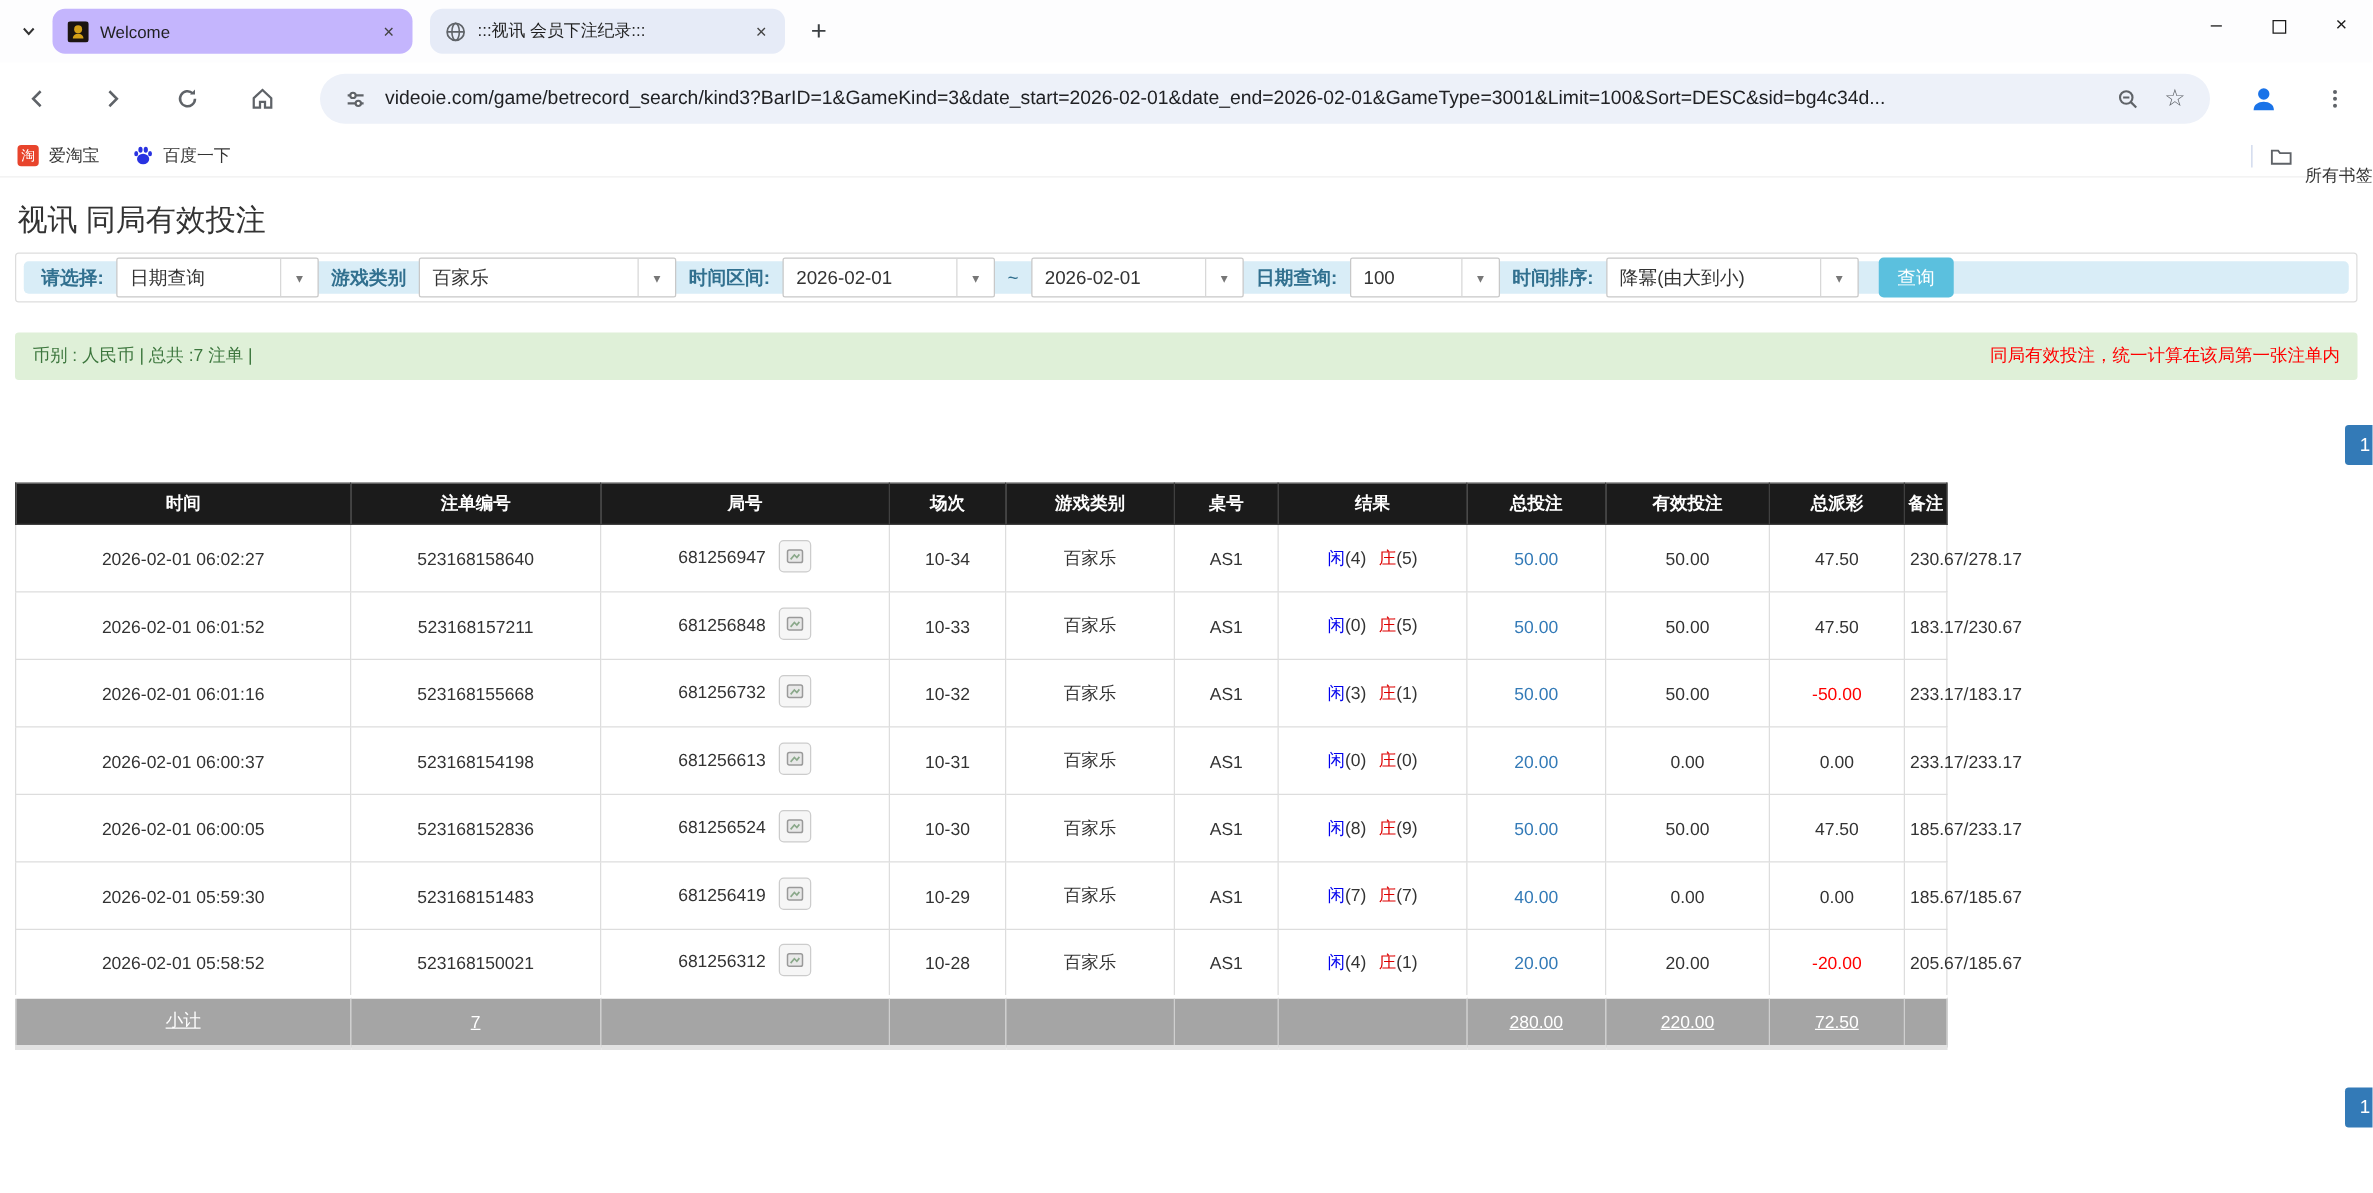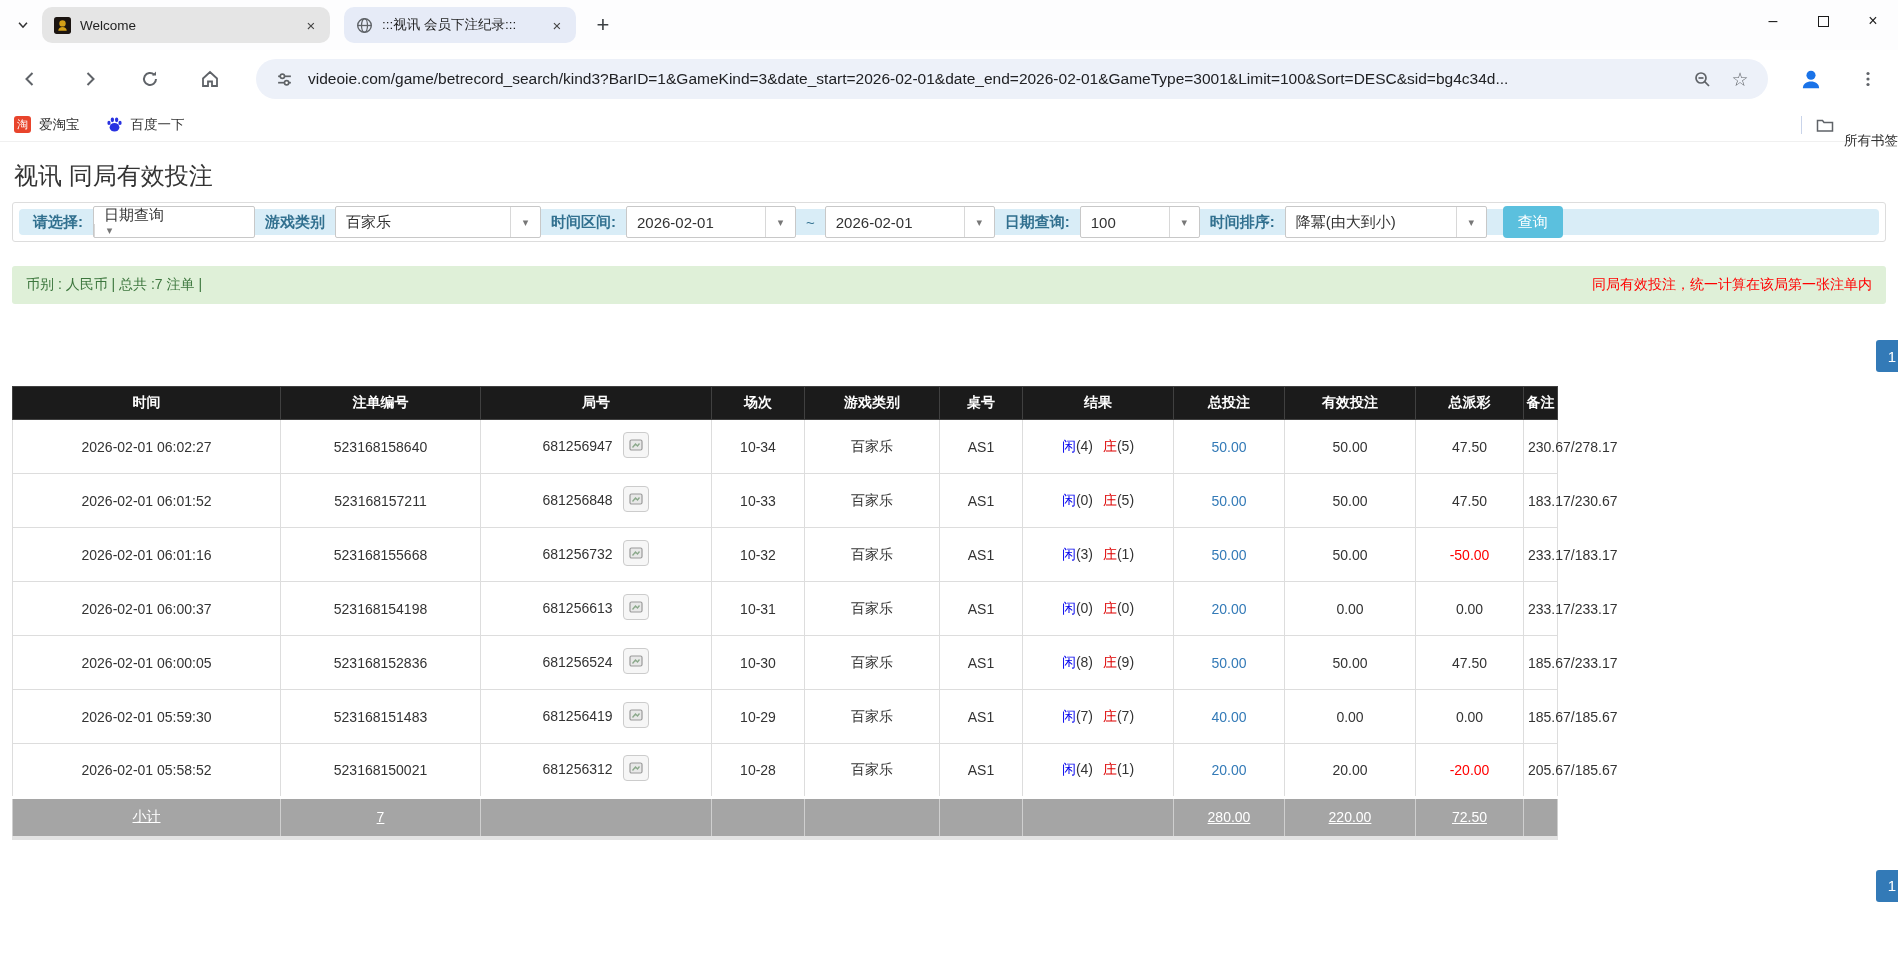--- a/index.html
+++ b/index.html
@@ -7,23 +7,23 @@
   body {
     font-family: "Liberation Sans", sans-serif;
     background:#fff; overflow:hidden; position:relative;
     color:#333;
   }
   svg { display:block; }
 
   
   .tabstrip { height:50px; background:#fdfdfe; display:flex; align-items:center; padding-left:8px; position:relative; }
   .tab-search { width:30px; height:30px; border-radius:50%; display:flex; align-items:center; justify-content:center; color:#333; margin-right:4px; }
-  .tab { display:flex; align-items:center; gap:9px; background:#e5e5e5; border-radius:10px; height:36px; padding:0 10px 0 12px; }
+  .tab { display:flex; align-items:center; gap:9px; background:#c4b5fd; border-radius:10px; height:36px; padding:0 10px 0 12px; }
   .tab.inactive { width:288px; }
-  .tab.active { width:232px; margin-left:14px; background:#e6ebf7; }
+  .tab.active { width:284px; margin-left:14px; background:#e6ebf7; }
   .tab-title { font-size:13.5px; color:#1f1f1f; white-space:nowrap; overflow:hidden; flex:1; }
   .tab-close { color:#444; font-size:15px; width:18px; height:18px; display:flex; align-items:center; justify-content:center; border-radius:50%; }
   .favicon { width:17px; height:17px; flex:0 0 auto; }
   .newtab { margin-left:12px; font-size:22px; color:#3c4043; width:30px; height:30px; display:flex; align-items:center; justify-content:center; }
   .wincontrols { position:absolute; right:0; top:0; height:42px; display:flex; }
   .wincontrols span { width:50px; display:flex; align-items:center; justify-content:center; font-size:16px; color:#1b1b1b; }
   .wc-sq { width:11px; height:11px; border:1.5px solid #1b1b1b; display:block; }
 
   .toolbar { height:58px; background:#fff; display:flex; align-items:center; padding:0 10px; gap:20px; }
   .tbtn { width:40px; height:40px; border-radius:50%; display:flex; align-items:center; justify-content:center; color:#5f6368; flex:0 0 auto; }
@@ -42,21 +42,21 @@
 
   
   .page-title { font-size:24px; font-weight:400; color:#333; margin:18px 0 10px 14px; font-family:"Liberation Sans",sans-serif; }
 
   .filter-panel { margin:8px 12px 0; border:1px solid #ddd; background:#fff; padding:6px; border-radius:3px; }
   .filterbar { background:var(--filter_bg,#d9edf7); border-radius:4px; padding:5px 14px; display:flex; align-items:center; gap:10px; height:26px; }
   .flabel { font-weight:700; color:var(--filter_label,#31708f); font-size:15px; white-space:nowrap; }
   .select { display:flex; align-items:stretch; background:#fff; border:1px solid #c8c8c8; height:32px; border-radius:2px; }
   .select .val { padding:0 10px; display:flex; align-items:center; font-size:15px; color:#333; flex:1; white-space:nowrap; overflow:hidden; }
   .select .arr { width:30px; border-left:1px solid #d8d8d8; display:flex; align-items:center; justify-content:center; color:#777; font-size:11px; }
-  .w-query { width:162px;flex-direction:column; } .w-game { width:206px; } .w-date { width:170px; } .w-pp { width:120px; } .w-sort { width:202px; }
+  .w-query { width:162px; } .w-game { width:206px; } .w-date { width:170px; } .w-pp { width:120px; } .w-sort { width:202px; }
   .tilde { color:var(--filter_label,#31708f); font-size:15px; }
   .search-btn { background:var(--accent,#5bc0de); color:#fff; border:none; border-radius:4px; height:32px; padding:0 15px; font-size:15px; margin-left:6px; cursor:pointer; font-family:inherit; }
 
   .summary { margin:24px 12px 0; background:var(--summary_bg,#dff0d8); height:38px; display:flex; align-items:center; justify-content:space-between; padding:0 14px; border-radius:3px; font-size:14px; }
   .sum-left { color:var(--summary_text,#3c763d); }
   .sum-right { color:var(--warning_red,#ff0000); }
 
   .pager { display:flex; justify-content:flex-end; }
   .pager.top { margin:36px 0 14px; }
   .pager.bottom { margin-top:30px; }

